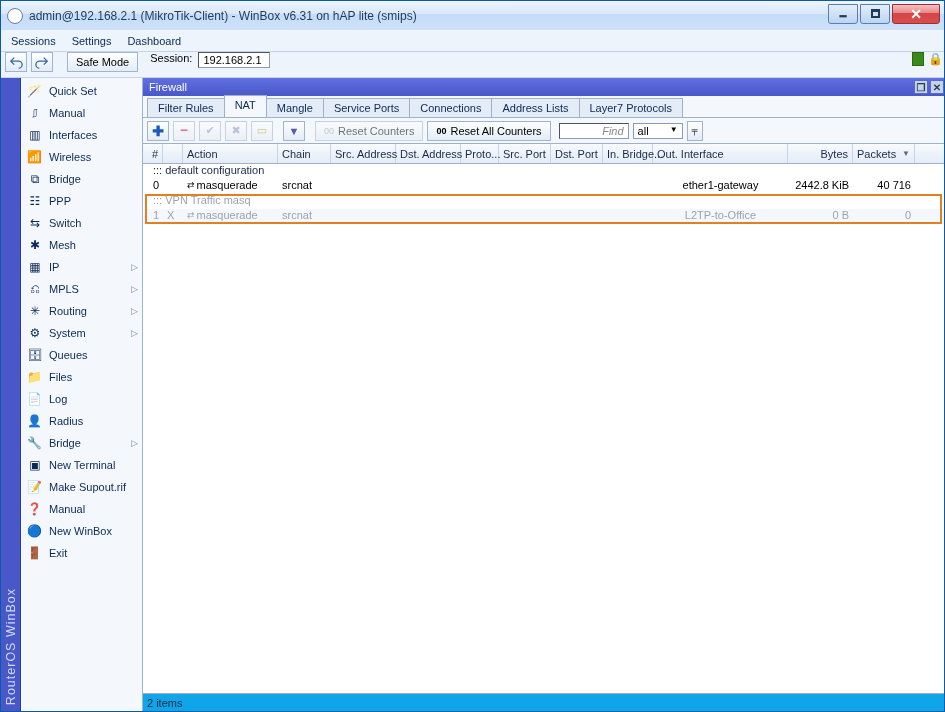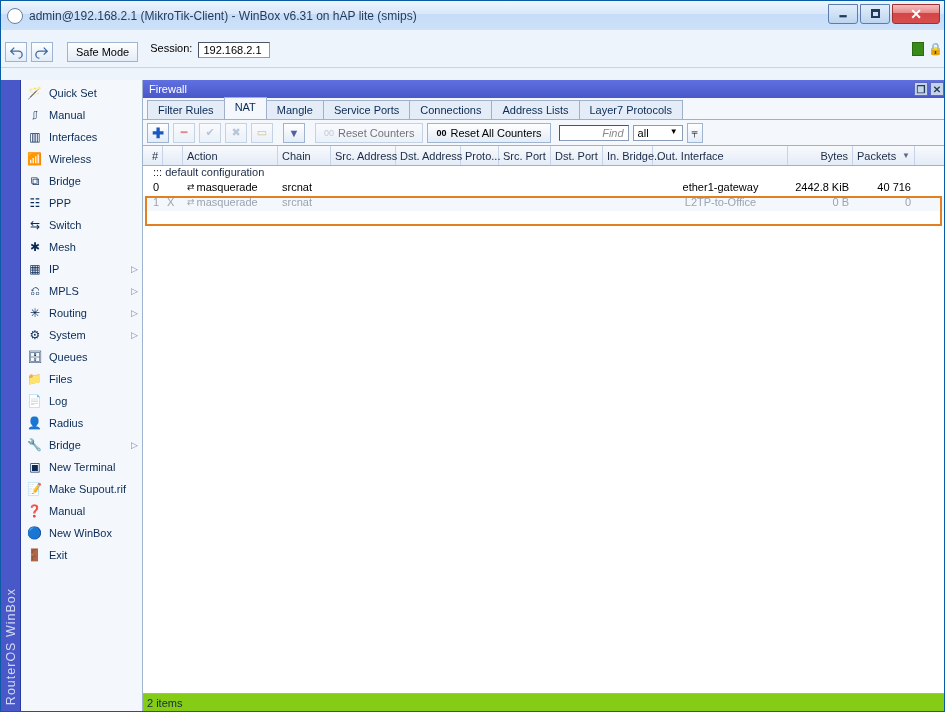--- a/index.html
+++ b/index.html
@@ -1,17 +1,17 @@
 <!DOCTYPE html>
 <html><head>
 <meta charset="utf-8">
 <style>
 * { box-sizing: border-box; margin: 0; padding: 0; font-family: "Segoe UI", Tahoma, Arial, sans-serif; font-size: 11px; }
 body { overflow: hidden; }
-.window { width: 945px; height: 712px; border: 1px solid #0a5aa6; background: #eef4fc; display: flex; flex-direction: column; gap: 12px; }
+.window { width: 945px; height: 712px; border: 1px solid #0a5aa6; background: #eef4fc; display: flex; flex-direction: column; }
 .titlebar { height: 29px; background: linear-gradient(#eef5fe, #d8e7fa 45%, #c6dcf7 46%, #cde1f9); display: flex; align-items: center; padding-left: 6px; color: #1f3a5a; }
 .titlebar .tico { width: 16px; height: 16px; border: 1.5px solid #6a7fa0; border-radius: 50%; margin-right: 6px; background: #fff; }
 .titlebar .title-text { flex: 1; font-size: 12px; }
 .titlebar .wbtns { display: flex; height: 20px; margin-right: 4px; margin-top: -4px; }
 .titlebar .wbtn { width: 30px; height: 20px; margin-left: 2px; border: 1px solid #5a7cb0; border-radius: 0 0 3px 3px; background: linear-gradient(#e4eefa, #bcd5f0); display: flex; align-items: center; justify-content: center; color: #1f3a5a; font-weight: bold; }
 .titlebar .wbtn.max .sq { width: 9px; height: 9px; border: 2px solid #1f3a5a; border-top-width: 3px; }
 .titlebar .wbtn.close { background: linear-gradient(#f5bfbf, #e98686 45%, #d54545 46%, #d64e4e); color: #fff; width: 48px; border-color: #a03030; font-size: 14px; }
 .menubar { height: 22px; background: #eef4fc; display: flex; align-items: center; padding-left: 10px; gap: 16px; border-bottom: 1px solid #c6d3e8; }
 .menubar span { color: #0a2a55; }
 .toolbar { height: 26px; display: flex; align-items: flex-start; padding: 0 4px; gap: 4px; border-bottom: 1px solid #c6d3e8; }
@@ -67,40 +67,45 @@
 .c-bytes { width: 65px; text-align: center; justify-content: flex-end; }
 .c-pkts { width: 62px; text-align: right; justify-content: flex-end; }
 .grid-body { flex: 1; background: #fff; overflow: auto; position: relative; }
 .grow { display: flex; height: 15px; }
 .grow.comment { color: #1a2a45; }
 .grow.odd { background: #f4f7fc; }
 .grow.disabled { color: #9aa4b0; }
 .gc { padding: 0 4px; white-space: nowrap; overflow: hidden; text-overflow: ellipsis; }
 .gc.right { text-align: right; }
 .highlight { position: absolute; border: 2px solid #e08020; left: 2px; right: 2px; pointer-events: none; }
-.status { height: 18px; border-top: 1px solid #a0b0c8; display: flex; align-items: center; padding-left: 4px; color: #1a2a45; background: #84cc16; }
+.status { height: 18px; border-top: 1px solid #a0b0c8; display: flex; align-items: center; padding-left: 4px; color: #1a2a45; background: #0ea5e9; }
 </style>
 </head>
 <body>
 
 <div class="window">
   <div class="titlebar">
     <span class="tico"></span>
     <span class="title-text">admin@192.168.2.1 (MikroTik-Client) - WinBox v6.31 on hAP lite (smips)</span>
     <div class="wbtns">
       <div class="wbtn">
           <span style="margin-top:6px">━</span>
         </div>
       <div class="wbtn max">
           <span class="sq"></span>
         </div>
       <div class="wbtn close">✕</div>
     </div>
   </div>
 
+  <div class="menubar">
+    <span>Sessions</span>
+    <span>Settings</span>
+    <span>Dashboard</span>
+  </div>
 
   <div class="toolbar">
     <div class="tbbtn undo">
         <svg viewBox="0 0 16 16">
           <path d="M6 3 L2 7 L6 11 M2 7 H11 A4 4 0 0 1 11 15" stroke="#3a6aa0" stroke-width="1.5" fill="none"></path>
         </svg>
       </div>
     <div class="tbbtn redo">
         <svg viewBox="0 0 16 16">
           <path d="M10 3 L14 7 L10 11 M14 7 H5 A4 4 0 0 0 5 15" stroke="#3a6aa0" stroke-width="1.5" fill="none"></path>
@@ -304,20 +309,23 @@
             <div class="gc c-src"></div>
             <div class="gc c-dst"></div>
             <div class="gc c-proto"></div>
             <div class="gc c-sport"></div>
             <div class="gc c-dport"></div>
             <div class="gc c-iint"></div>
             <div class="gc c-oint">ether1-gateway</div>
             <div class="gc c-bytes right">2442.8 KiB</div>
             <div class="gc c-pkts right">40 716</div>
           </div>
+          <div class="grow comment disabled">
+            <div class="gc" style="padding-left:10px">::: VPN Traffic masq</div>
+          </div>
           <div class="grow odd disabled">
             <div class="gc c-n right">1</div>
             <div class="gc c-f">X</div>
             <div class="gc c-act"><span style="font-size:9px;margin-right:2px;vertical-align:1px">⇄</span>masquerade</div>
             <div class="gc c-chain">srcnat</div>
             <div class="gc c-src"></div>
             <div class="gc c-dst"></div>
             <div class="gc c-proto"></div>
             <div class="gc c-sport"></div>
             <div class="gc c-dport"></div>

